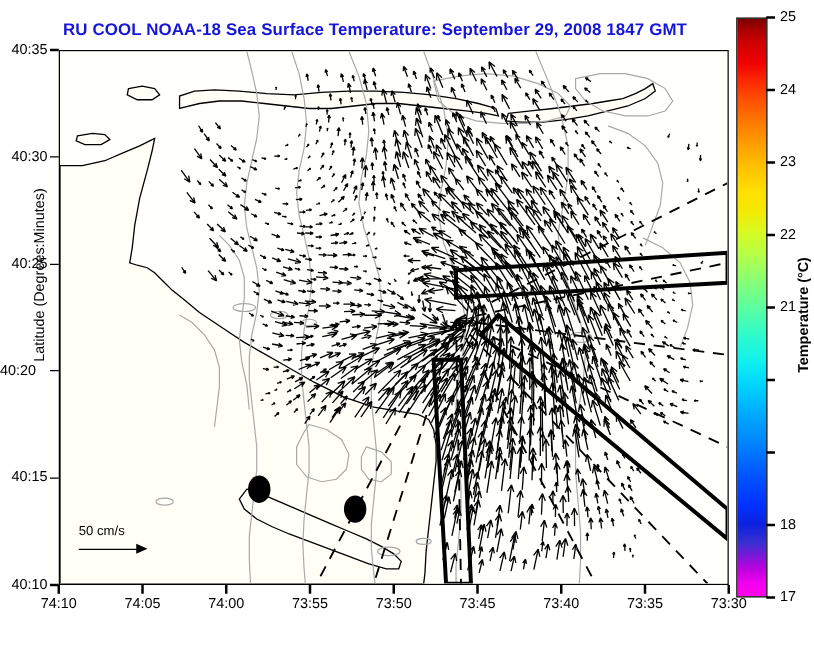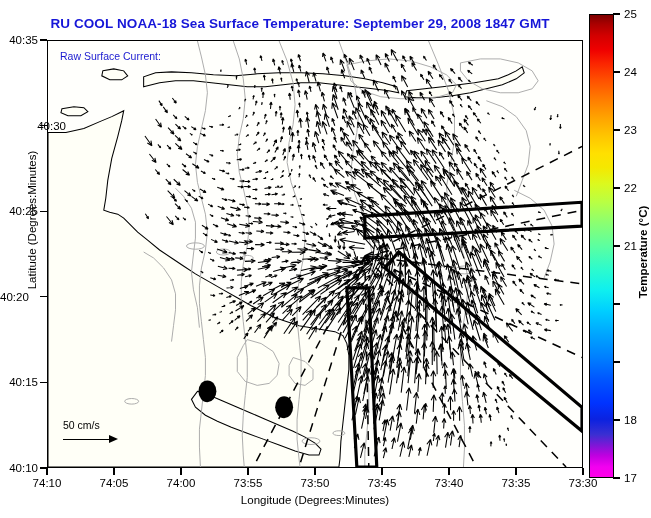--- a/index.html
+++ b/index.html
@@ -3674,50 +3674,48 @@
           </g>
 
         <g fill="#000">
           <ellipse cx="160" cy="352" rx="9" ry="11"></ellipse>
           <ellipse cx="237" cy="368" rx="9" ry="11"></ellipse>
         </g>
       </g>
     </svg>
 
     <div id="annot">
-      <div>Raw Surface Current:</div>
     </div>
 
     <div id="scaleleg">
       <div>50 cm/s</div>
       <div id="scalearrow">
         <div class="shaft"></div>
           <div class="head"></div>
       </div>
     </div>
   </div>
 
   <div id="yaxis"></div>
   <div id="xaxis"></div>
 
   <div id="ylabelhost">
       <div id="ylabel">Latitude (Degrees:Minutes)</div>
     </div>
-  <div id="xlabel">Longitude (Degrees:Minutes)</div>
 
   <div id="cbar"></div>
   <div id="cbarticks"></div>
   <div id="cbarlabelhost">
       <div id="cbarlabel">Temperature (°C)</div>
     </div>
 
 <div class="yt" style="top: 39.3px;"></div>
     <div class="ytxt" style="top: 40px; left: 0px; width: 38px; text-align: right;">40:35</div>
     <div class="yt" style="top: 124.9px;"></div>
-    <div class="ytxt" style="top: 125.6px; left: 0px; width: 38px; text-align: right; padding-left: 28px;">40:30</div>
+    <div class="ytxt" style="top: 125.6px; left: 0px; width: 38px; text-align: right;">40:30</div>
     <div class="yt" style="top: 210.5px;"></div>
     <div class="ytxt" style="top: 211.2px; left: 0px; width: 38px; text-align: right;">40:25</div>
     <div class="yt" style="top: 296.1px;"></div>
     <div class="ytxt" style="top: 296.8px; left: 0px; width: 38px; text-align: left;">40:20</div>
     <div class="yt" style="top: 381.7px;"></div>
     <div class="ytxt" style="top: 382.4px; left: 0px; width: 38px; text-align: right;">40:15</div>
     <div class="yt" style="top: 467.3px;"></div>
     <div class="ytxt" style="top: 468px; left: 0px; width: 38px; text-align: right;">40:10</div>
     <div class="xt" style="left: 46.3px;"></div>
     <div class="xtxt" style="left: 47px;">74:10</div>

